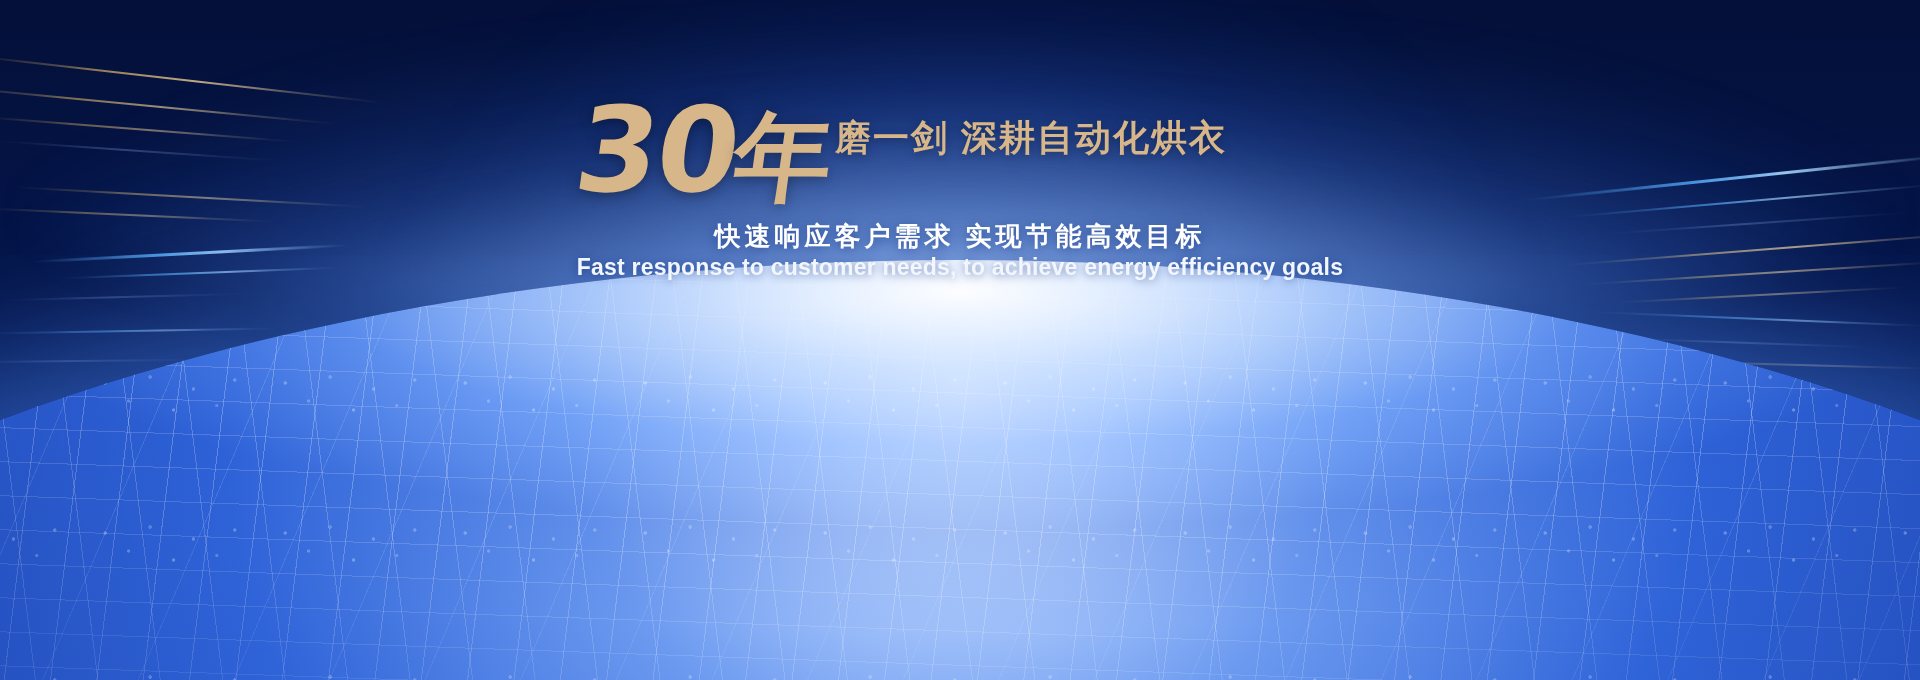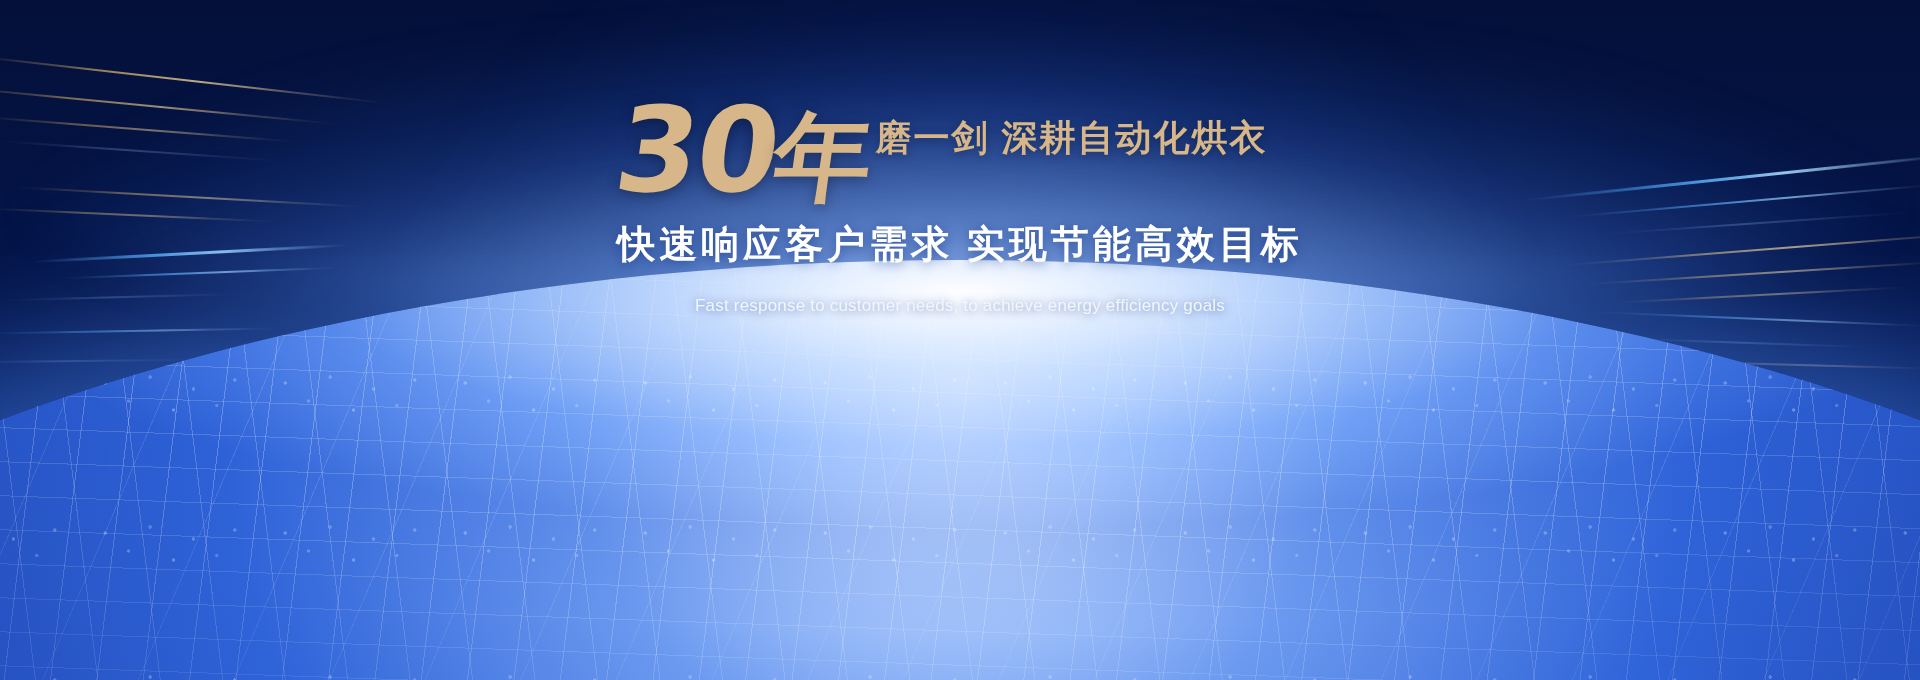--- a/index.html
+++ b/index.html
@@ -131,32 +131,30 @@
     font-size:36px;
     font-weight:bold;
     letter-spacing:2px;
     line-height:1.42;
     white-space:nowrap;
     text-shadow:0 2px 10px rgba(0,0,0,0.3);
   }
   .white-line {
     margin-top:14px;
     color:#ffffff;
-    font-size:38px;
+    font-size:26px;
     font-weight:bold;
     letter-spacing:4px;
     white-space:nowrap;
     text-shadow:0 2px 12px rgba(10,40,120,0.55);
-    font-family:Liberation Serif, serif;
   }
   .en-line {
-    margin-top:26px;
     color:#f2f6ff;
-    font-size:17px;
-    font-weight:normal;
+    font-size:23px;
+    font-weight:bold;
     letter-spacing:0.2px;
     white-space:nowrap;
     text-shadow:0 1px 8px rgba(10,40,120,0.5);
   }
 </style>
 </head>
 <body>
 
 <div id="banner">
 

